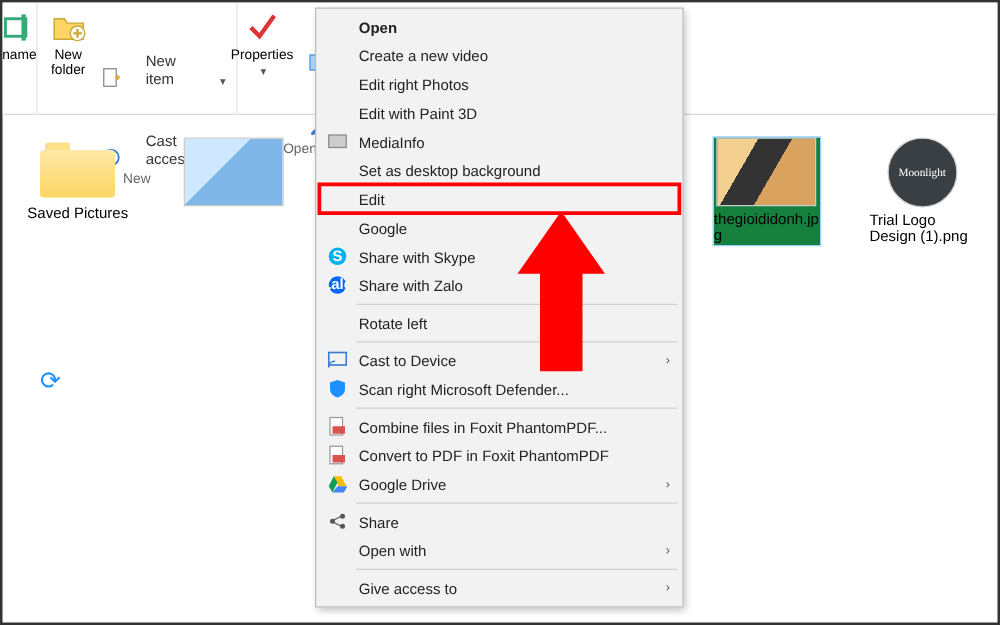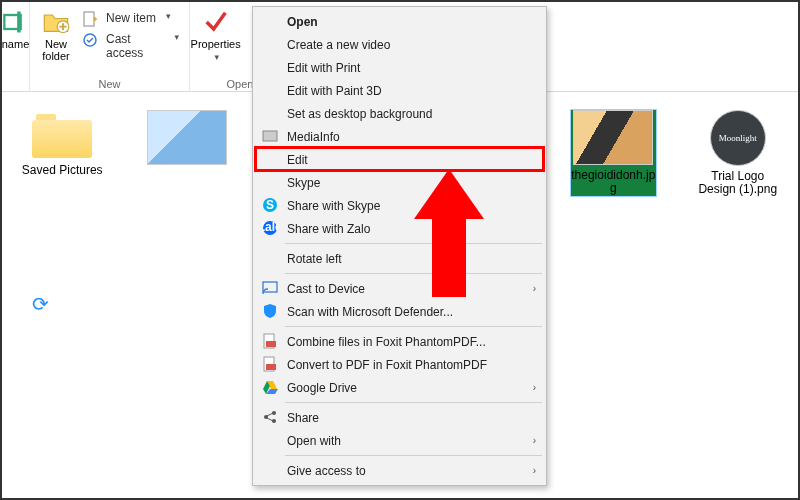--- a/index.html
+++ b/index.html
@@ -6,26 +6,26 @@
   body{width:800px;height:500px;background:#fff;overflow:hidden;border:2px solid #333;position:relative;}
   
   .ribbon{height:90px;background:#fff;border-bottom:1px solid #d9d9d9;display:flex;align-items:flex-start;}
   .rgroup{display:flex;flex-direction:column;align-items:center;border-right:1px solid #e5e5e5;height:90px;padding:4px 8px 0;}
   .rgroup .body{display:flex;align-items:flex-start;gap:6px;flex:1;}
   .rgroup .cap{font-size:11px;color:#666;margin-top:2px;margin-bottom:2px;}
   .bigbtn{display:flex;flex-direction:column;align-items:center;gap:2px;padding:2px 4px;cursor:default;}
   .bigbtn .lbl{font-size:11px;text-align:center;line-height:12px;}
   .icon{display:inline-flex;width:16px;height:16px;}
   .icon.lg{width:28px;height:28px;}
-  .lineitem{display:flex;align-items:flex-start;gap:8px;font-size:11px;color:#333;padding:1px 2px;cursor:default;}
+  .lineitem{display:flex;align-items:flex-end;gap:20px;font-size:11px;color:#333;padding:1px 2px;cursor:default;margin-top:31px;}
   .stack{display:flex;flex-direction:column;gap:3px;}
   .chev{font-size:9px;color:#555;margin-left:2px;}
   
   .pane{position:relative;padding:18px 18px;display:flex;gap:40px;}
-  .fileitem{width:95px;display:flex;flex-direction:column;align-items:center;gap:4px;text-align:center;}
+  .fileitem{width:95px;display:flex;flex-direction:column;align-items:center;gap:4px;text-align:left;}
   .fileitem.sel{background:#15803d;outline:1px solid #99d1ff;}
   .fname{font-size:12px;line-height:13px;word-break:break-word;}
   .thumb{width:80px;height:55px;border:1px solid #ccc;background:#eee;display:flex;align-items:center;justify-content:center;font-size:9px;color:#888;}
   .foldericon{width:64px;height:50px;position:relative;}
   .foldericon .tab{position:absolute;top:4px;left:6px;width:20px;height:8px;background:#ffe08a;border-radius:2px 2px 0 0;}
   .foldericon .body{position:absolute;top:10px;left:2px;right:2px;bottom:2px;background:linear-gradient(#ffe9a8,#fcd563);border-radius:3px;}
   .sync{position:absolute;left:30px;top:200px;color:#1e90ff;font-size:20px;}
   
   .ctx{position:absolute;left:250px;top:4px;width:295px;background:#f2f2f2;border:1px solid #bdbdbd;box-shadow:2px 3px 6px rgba(0,0,0,.25);padding:3px 2px;}
   .mi{display:flex;align-items:center;height:23px;padding:0 18px 0 32px;position:relative;font-size:12px;color:#222;cursor:default;}
@@ -150,39 +150,39 @@
 </div>
 
 <div class="ctx">
   <div class="mi bold">
       <span>Open</span>
     </div>
   <div class="mi">
       <span>Create a new video</span>
     </div>
   <div class="mi">
-      <span>Edit with Print</span>
+      <span>Edit right Photos</span>
     </div>
   <div class="mi">
       <span>Edit with Paint 3D</span>
     </div>
   <div class="mi">
+      <span class="mic"><svg viewBox="0 0 16 16">
+          <rect x="1" y="3" width="14" height="10" fill="#ccc" stroke="#888"></rect>
+        </svg></span>
+      <span>MediaInfo</span>
+    </div>
+  <div class="mi">
       <span>Set as desktop background</span>
     </div>
   <div class="mi">
-      <span class="mic"><svg viewBox="0 0 16 16">
-          <rect x="1" y="3" width="14" height="10" fill="#ccc" stroke="#888"></rect>
-        </svg></span>
-      <span>MediaInfo</span>
-    </div>
-  <div class="mi">
       <span>Edit</span>
     </div>
   <div class="mi">
-      <span>Skype</span>
+      <span>Google</span>
     </div>
   <div class="mi">
       <span class="mic"><svg viewBox="0 0 16 16">
           <circle cx="8" cy="8" r="7" fill="#00aff0"></circle>
           <text x="8" y="12" text-anchor="middle" font-size="10" fill="#fff" font-weight="bold">S</text>
         </svg></span>
       <span>Share with Skype</span>
     </div>
   <div class="mi">
       <span class="mic"><svg viewBox="0 0 16 16">
@@ -201,21 +201,21 @@
           <rect x="1" y="2" width="14" height="10" fill="none" stroke="#3a7bd5" stroke-width="1.3"></rect>
           <path d="M1 14c0-3 2-5 5-5" fill="none" stroke="#3a7bd5" stroke-width="1.3"></path>
         </svg></span>
       <span>Cast to Device</span>
       <span class="sub">›</span>
     </div>
   <div class="mi">
       <span class="mic"><svg viewBox="0 0 16 16">
           <path d="M8 1l6 2v5c0 4-3 6-6 7-3-1-6-3-6-7V3z" fill="#1e90ff"></path>
         </svg></span>
-      <span>Scan with Microsoft Defender...</span>
+      <span>Scan right Microsoft Defender...</span>
     </div>
   <div class="sep"></div>
   <div class="mi">
       <span class="mic"><svg viewBox="0 0 16 16">
           <rect x="2" y="1" width="10" height="14" fill="#fff" stroke="#999"></rect>
           <rect x="4" y="8" width="10" height="6" fill="#d9534f"></rect>
         </svg></span>
       <span>Combine files in Foxit PhantomPDF...</span>
     </div>
   <div class="mi">

